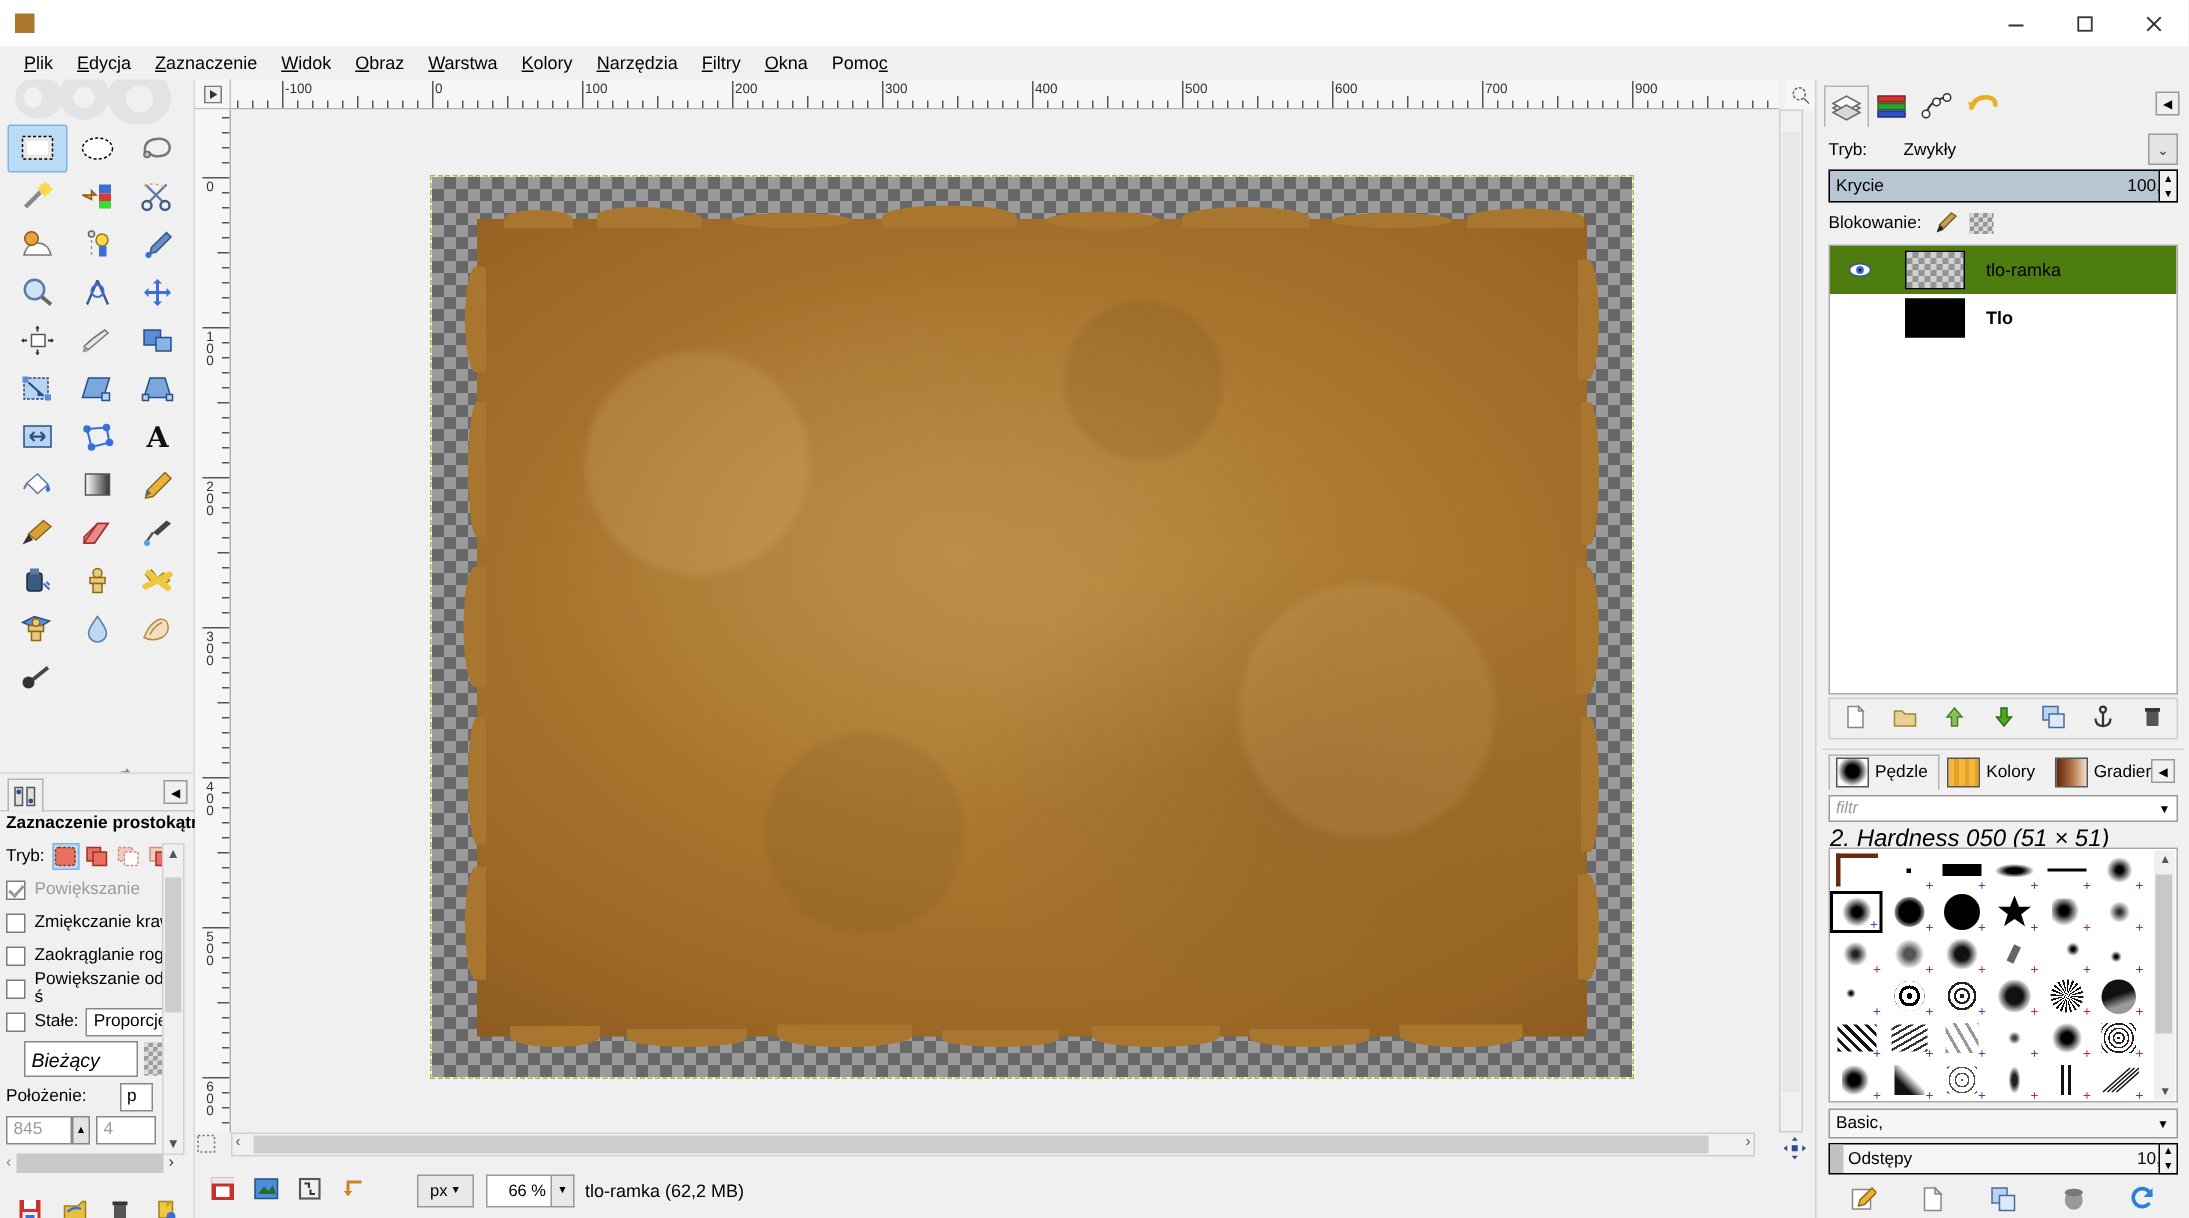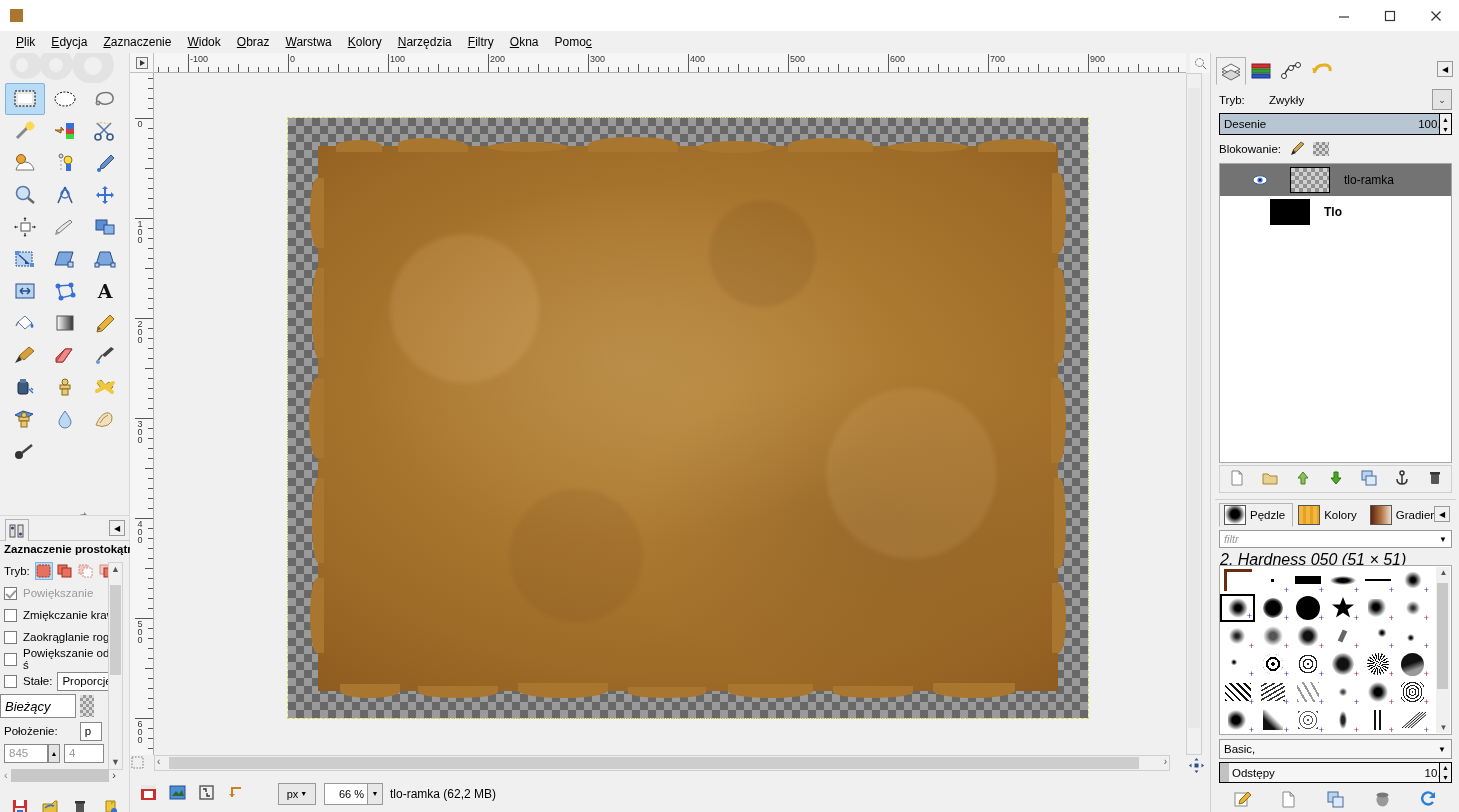--- a/index.html
+++ b/index.html
@@ -266,21 +266,21 @@
     position:absolute;left:8px;top:86px;width:233px;height:20px;display:flex;align-items:center;gap:8px;
   }
   #lp-lock .lbl{font-size:11.5px;}
   #layers-list{
     position:absolute;left:8px;top:110px;width:233px;height:300px;
     background:#fff;border:1px solid #a8a8a8;overflow:hidden;
   }
   .layer-row{
     height:32px;display:flex;align-items:center;border-bottom:1px solid transparent;
   }
-  .layer-row.sel{background:#737373;padding-left:20px;}
+  .layer-row.sel{background:#4d7c0f;}
   .eye-cell{width:40px;display:flex;align-items:center;justify-content:center;}
   .lthumb{width:40px;height:26px;border:1px solid #000;margin-left:10px;flex:none;}
   .lname{margin-left:14px;font-size:12px;}
   .lname.b{font-weight:bold;}
   #layers-toolbar{
     position:absolute;left:8px;top:412px;width:233px;height:28px;
     border:1px solid #cfcfcf;display:flex;align-items:center;justify-content:space-around;
   }
 
   
@@ -706,21 +706,21 @@
       <div class="cbx"></div>
       <span class="td-label">Powiększanie od ś</span>
     </div>
     <div class="td-row">
       <div class="cbx"></div>
       <span class="td-label">Stałe:</span>
       <div class="smallfield" style="margin-left:5px;width:64px;">
         <span>Proporcje</span>
       </div>
     </div>
-    <div class="td-row" style="height:28px;padding-left:0;">
+    <div class="td-row" style="height:28px;padding-left:16px;">
       <div class="smallfield" style="width:76px;height:24px;font-style:italic;font-size:13px;">
         <span>Bieżący</span>
       </div>
       <div style="width:14px;height:22px;margin-left:4px;
         background-image:linear-gradient(45deg,#999 25%,transparent 25%,transparent 75%,#999 75%),linear-gradient(45deg,#999 25%,transparent 25%,transparent 75%,#999 75%);
         background-size:6px 6px;background-position:0 0,3px 3px;background-color:#ddd;"></div>
     </div>
     <div class="td-row">
       <span class="td-label">Położenie:</span>
       <div class="smallfield" style="margin-left:22px;width:22px;">
@@ -1121,21 +1121,21 @@
 
   <div id="lp-mode">
     <span class="lbl">Tryb:</span>
     <span class="val">Zwykły</span>
     <div id="mode-drop">
       <span style="font-size:9px;color:#333;">⌄</span>
     </div>
   </div>
 
   <div id="lp-opacity">
-    <span class="lbl">Desenie</span>
+    <span class="lbl">Krycie</span>
     <span class="val">100,0</span>
     <div id="op-spin">
       <div>▲</div>
       <div>▼</div>
     </div>
   </div>
 
   <div id="lp-lock">
     <span class="lbl">Blokowanie:</span>
     <div>

